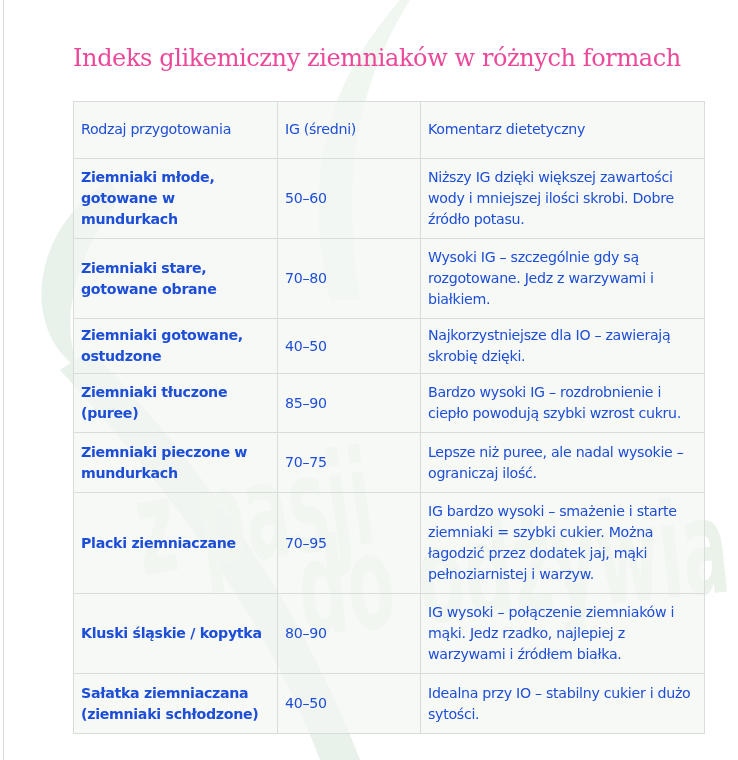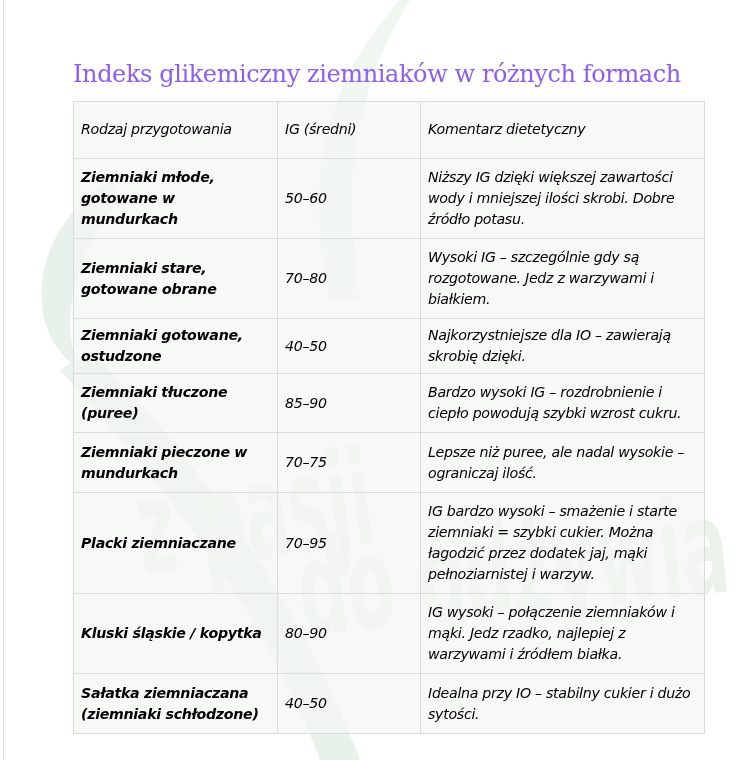--- a/index.html
+++ b/index.html
@@ -7,36 +7,35 @@
     width: 738px; height: 760px; overflow: hidden;
     background: #ffffff;
     position: relative;
     font-family: "Liberation Sans", "DejaVu Sans", sans-serif;
   }
   .page-edge {
     position: absolute; left: 3px; top: 0; bottom: 0; width: 1px; background: #dcdcdc;
   }
   .watermark { position: absolute; left: 0; top: 0; width: 738px; height: 760px; pointer-events: none; z-index: 0; }
   .title {
-    position: absolute; left: 73px; top: 60px;
+    position: absolute; left: 73px; top: 44px;
     margin: 0;
     font-family: "DejaVu Serif", "Liberation Serif", serif;
-    font-size: 24px; font-weight: normal; color: #8b5cf6;
+    font-size: 24px; font-weight: normal; color: #ec4899;
     letter-spacing: -0.4px;
     z-index: 2;
   }
   table {
     position: absolute; left: 73px; top: 101px;
     width: 632px; border-collapse: collapse;
     z-index: 2;
     font-family: "DejaVu Sans", "Liberation Sans", sans-serif;
     font-size: 14.2px; line-height: 21px;
-    color: #000000;
+    color: #1d4ed8;
     background: rgba(244,247,244,0.72);
-    font-style: italic;
   }
   th, td {
     border: 1px solid #d9ddd9;
     padding: 6px 7px 6px 7px;
     text-align: left; vertical-align: middle;
   }
   th { font-weight: normal; height: 46px; padding-top: 4px; }
   td.name { font-weight: bold; width: 189px; margin-top: 22px; }
   td.ig { width: 128px; }
   th.c1 { width: 189px; } th.c2 { width: 128px; }

